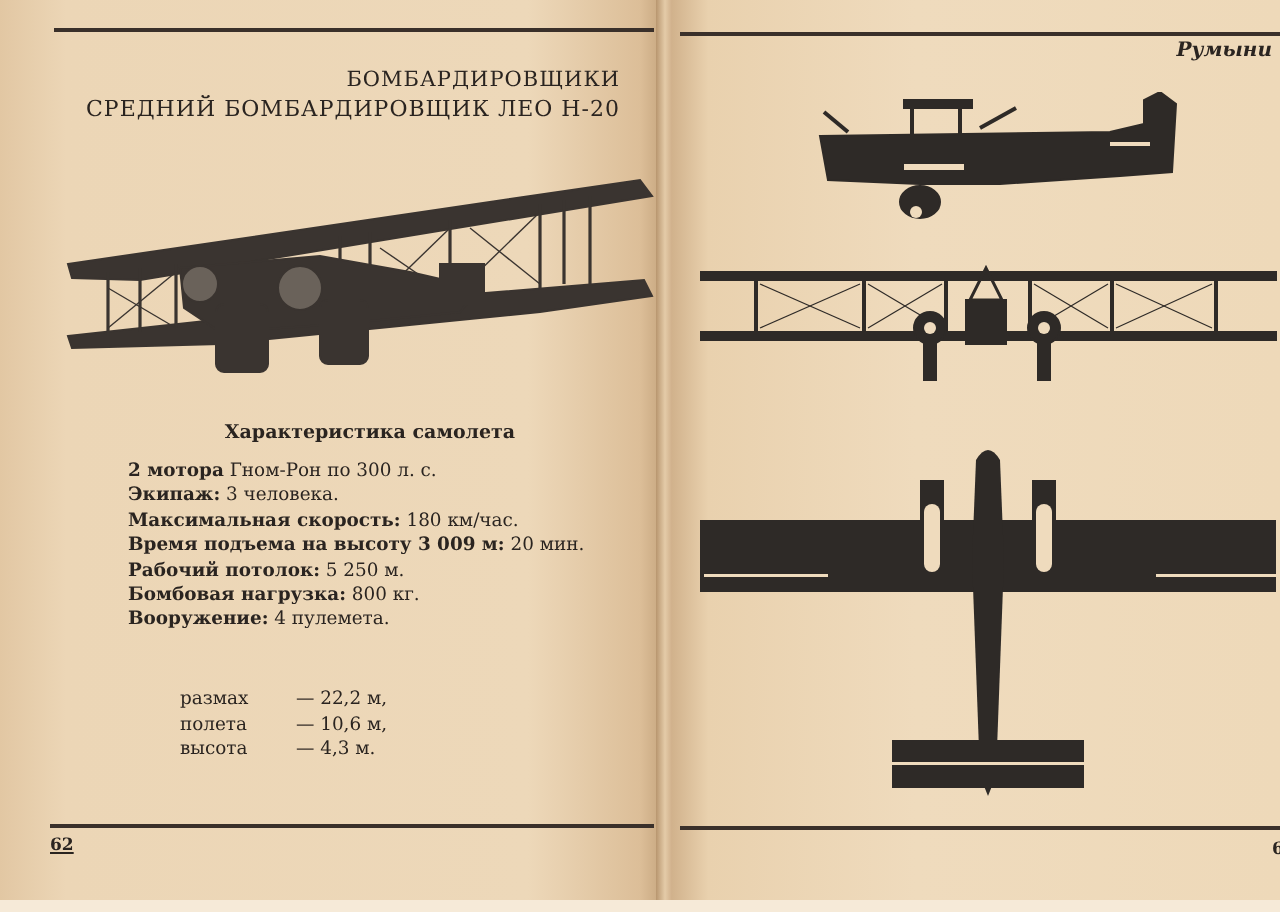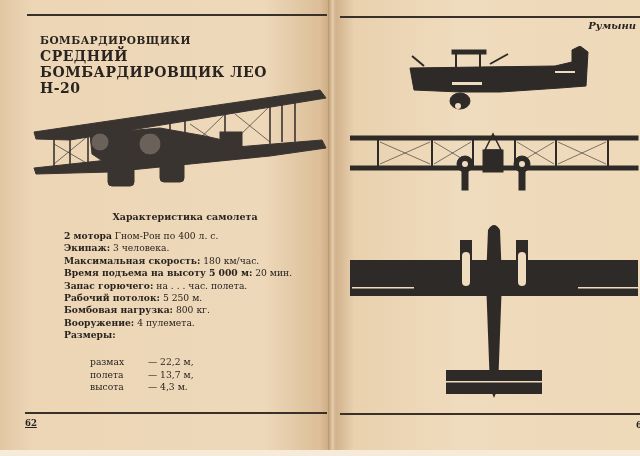--- a/index.html
+++ b/index.html
@@ -5,27 +5,27 @@
   * { box-sizing: border-box; margin: 0; padding: 0; }
   html, body { width: 640px; height: 456px; overflow: hidden; background: #e9d3b0; }
   body { position: relative; font-family: "DejaVu Serif", serif; color: #2a2420; }
   .spread { position: absolute; left: 0; top: 0; width: 640px; height: 456px; background: #e6ccaa; }
   .page { position: absolute; top: 0; height: 452px; }
   .page-left { left: 0; width: 330px; background: linear-gradient(90deg, #e2c7a3 0%, #ecd6b6 10%, #edd8b9 80%, #dcbe98 97%, #c9a982 100%); }
   .page-right { left: 336px; width: 304px; background: linear-gradient(90deg, #d1b28c 0%, #e9d1ae 6%, #efdbbd 40%, #eed9b9 100%); }
   .gutter { position: absolute; left: 328px; top: 0; width: 10px; height: 456px; background: linear-gradient(90deg,#b8966f,#e4cba8 45%,#c4a07a); }
   .bottom-edge { position: absolute; left: 0; top: 450px; width: 640px; height: 6px; background: #f6ead8; }
   .rule { position: absolute; height: 2px; background: #3a302a; }
-  .title { position: absolute; left: 40px; width: 270px; text-align: left; font-weight: bold; letter-spacing: 0.5px; }
+  .title { position: absolute; left: 40px; width: 270px; text-align: right; font-weight: normal; letter-spacing: 0.5px; }
   .t1 { top: 34px; font-size: 10.5px; }
-  .t2 { top: 48px; font-size: 14px; }
+  .t2 { top: 48px; font-size: 11px; }
   .char-head { position: absolute; left: 60px; width: 250px; top: 211px; text-align: center; font-weight: bold; font-size: 9.5px; }
   .specs { position: absolute; left: 64px; top: 230px; font-size: 9.2px; line-height: 12.4px; white-space: nowrap; }
   .specs b { font-weight: bold; text-align: center; }
-  .dims { position: absolute; left: 90px; top: 356px; font-size: 9.2px; line-height: 12.6px; white-space: nowrap; }
+  .dims { position: absolute; left: 90px; top: 344px; font-size: 9.2px; line-height: 12.6px; white-space: nowrap; }
   .dim-row span { display: inline-block; }
   .dim-label { width: 58px; }
   .pnum { position: absolute; font-size: 8.5px; font-weight: bold; }
   .running-head { position: absolute; right: 0; top: 20px; font-style: italic; font-weight: bold; font-size: 10px; margin-left: 44px; }
   svg { position: absolute; }
 </style>
 </head>
 <body>
 
 <div class="spread">
@@ -68,34 +68,32 @@
       <rect x="130" y="66" width="24" height="32" rx="4"></rect>
       <rect x="190" y="48" width="22" height="20"></rect>
       <circle cx="120" cy="60" r="11" fill="#6a625a"></circle>
       <circle cx="70" cy="58" r="9" fill="#6a625a"></circle>
     </g>
   </svg>
 
   <div class="char-head">Характеристика самолета</div>
 
   <div class="specs">
-    <div><b>2 мотора</b> <span>Гном-Рон по 400 л. с.</span></div>
+    <div><b>2 мотора</b> <span>Гном-Рон по 300 л. с.</span></div>
     <div><b>Экипаж:</b> <span>3 человека.</span></div>
     <div><b>Максимальная скорость:</b> <span>180 км/час.</span></div>
-    <div><b>Время подъема на высоту 5 000 м:</b> <span>20 мин.</span></div>
-    <div><b>Запас горючего:</b> <span>на . . . час. полета.</span></div>
+    <div><b>Время подъема на высоту 3 009 м:</b> <span>20 мин.</span></div>
     <div><b>Рабочий потолок:</b> <span>5 250 м.</span></div>
     <div><b>Бомбовая нагрузка:</b> <span>800 кг.</span></div>
     <div><b>Вооружение:</b> <span>4 пулемета.</span></div>
-    <div><b>Размеры:</b></div>
   </div>
 
   <div class="dims">
     <div class="dim-row"><span class="dim-label">размах</span><span>— 22,2 м,</span></div>
-    <div class="dim-row"><span class="dim-label">полета</span><span>— 13,7 м,</span></div>
+    <div class="dim-row"><span class="dim-label">полета</span><span>— 10,6 м,</span></div>
     <div class="dim-row"><span class="dim-label">высота</span><span>— 4,3 м.</span></div>
   </div>
 
   <div class="rule" style="left:25px; top:412px; width:302px;"></div>
   <div class="pnum" style="left:25px; top:418px;text-decoration:underline;">62</div>
 
   <div class="gutter"></div>
 
   <div class="page page-right"></div>
   <div class="rule" style="left:340px; top:16px; width:300px;"></div>

